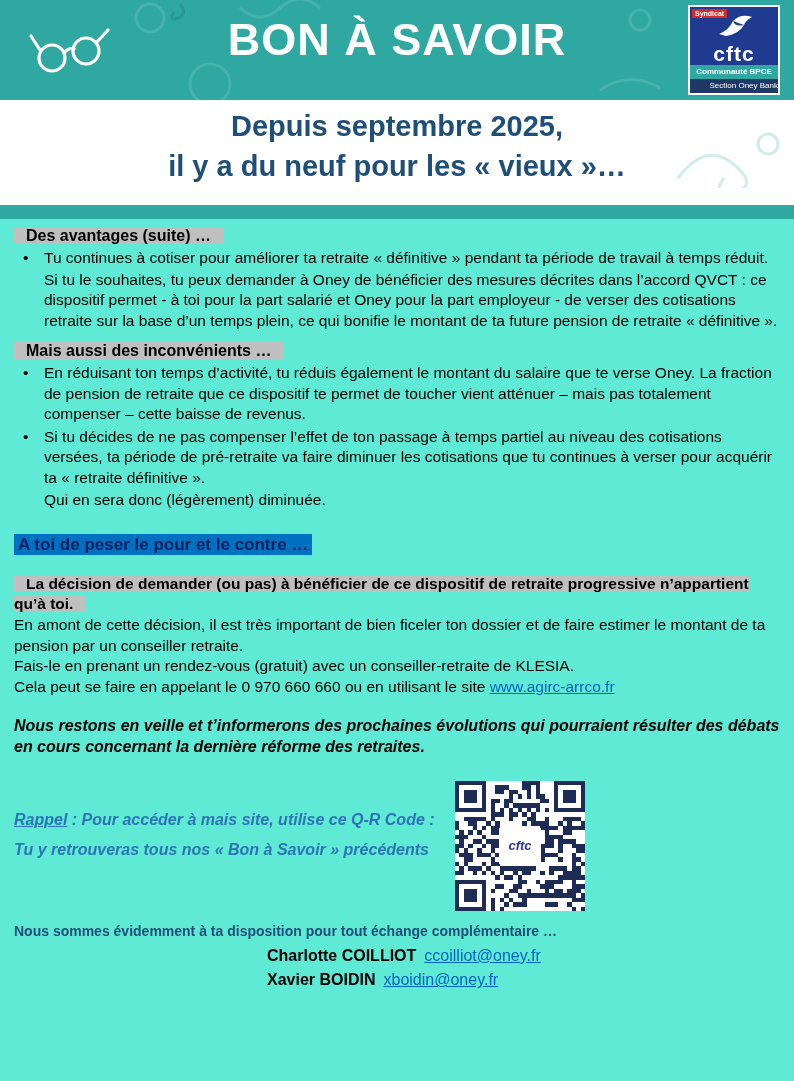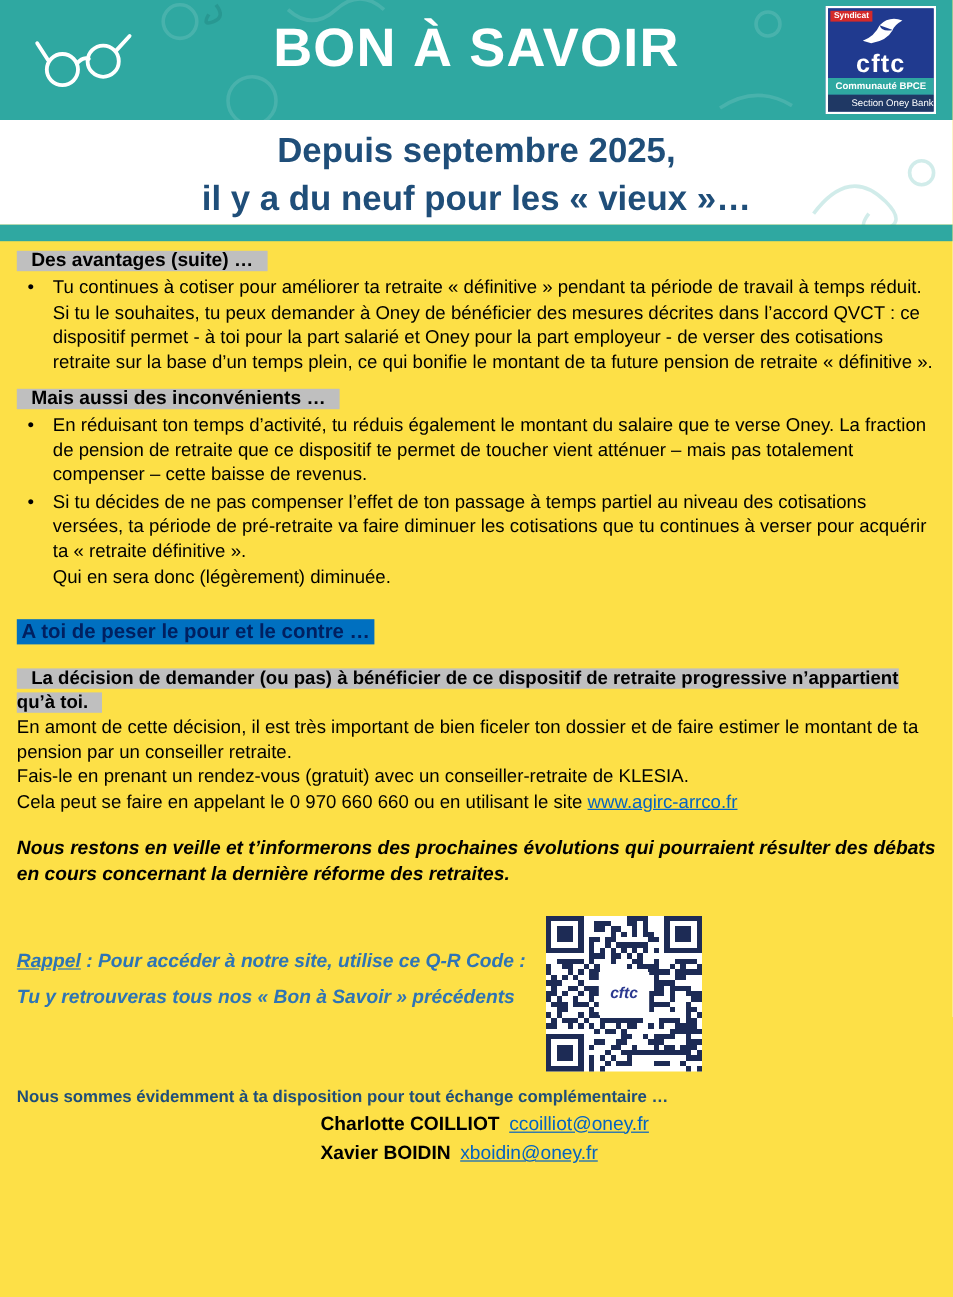--- a/index.html
+++ b/index.html
@@ -10,21 +10,21 @@
     --blue-hl:#0070C0;
     --blue-hl-text:#002060;
     --link:#0563C1;
     --logo-blue:#203A8F;
     --rappel-blue:#2E74B5;
     --qr-dark:#1d2b55;
   }
   *{margin:0;padding:0;box-sizing:border-box;}
   html,body{background:#fff;}
   .page{
-    position:relative;width:794px;height:1081px;background:#fde047;overflow:hidden;
+    position:relative;width:794px;height:1081px;background:#5eead4;overflow:hidden;
     font-family:"Liberation Sans", sans-serif;color:#000;
   }
   
   .header{position:relative;height:100px;background:var(--teal);}
   .glasses{position:absolute;left:26px;top:22px;}
   .header-doodles{position:absolute;left:0;top:0;width:794px;height:100px;pointer-events:none;}
   .title{
     position:absolute;left:0;right:0;top:14px;text-align:center;
     color:#fff;font-weight:bold;font-size:45px;letter-spacing:1px;
   }
@@ -38,21 +38,21 @@
   }
   .dove{position:absolute;left:24px;top:6px;}
   .logo-brand{
     position:absolute;left:0;right:0;bottom:1px;text-align:center;
     color:#fff;font-weight:bold;font-size:21px;line-height:1;letter-spacing:1px;
   }
   .logo-teal{background:var(--teal);color:#fff;font-size:8px;font-weight:bold;text-align:center;padding:3px 0;line-height:1;}
   .logo-navy{background:var(--navy);color:#fff;font-size:8px;font-weight:normal;text-align:right;padding:3px 0;line-height:1;}
   
   .subtitle{
-    position:relative;height:87px;padding-top:6px;text-align:center;
+    position:relative;height:105px;padding-top:6px;text-align:center;
     color:var(--dark-blue);font-weight:bold;font-size:29px;line-height:40px;background:#fff;
   }
   .subtitle-doodle{position:absolute;right:6px;top:28px;pointer-events:none;}
   .teal-strip{height:14px;background:var(--teal);}
   
   .content{padding:4px 14px 0;font-size:15.5px;line-height:1.33;}
   .hl-grey{background:var(--grey-hl);font-weight:bold;padding:0 12px;}
   .heading-grey{margin:2px 0 2px;font-size:16px;}
   .bullets{list-style:none;}
   .bullets li{position:relative;padding-left:30px;margin:2px 0;}
@@ -168,21 +168,21 @@
     <p class="decision"><span class="hl-grey">La décision de demander (ou pas) à bénéficier de ce dispositif de retraite progressive n’appartient qu’à toi.</span></p>
 
     <p class="para">En amont de cette décision, il est très important de bien ficeler ton dossier et de faire estimer le montant de ta pension par un conseiller retraite.</p>
     <p class="para">Fais-le en prenant un rendez-vous (gratuit) avec un conseiller-retraite de KLESIA.</p>
     <p class="para"><span>Cela peut se faire en appelant le 0 970 660 660 ou en utilisant le site </span><a class="link">www.agirc-arrco.fr</a></p>
 
     <p class="veille">Nous restons en veille et t’informerons des prochaines évolutions qui pourraient résulter des débats en cours concernant la dernière réforme des retraites.</p>
 
     <div class="rappel">
       <div class="rappel-text">
-        <span class="u">Rappel</span><span> : Pour accéder à notre site, utilise ce Q-R Code :</span><br>
+        <span class="u">Rappel</span><span> : Pour accéder à mais site, utilise ce Q-R Code :</span><br>
         <span>Tu y retrouveras tous nos « Bon à Savoir » précédents</span>
       </div>
       <div class="qr-wrap">
         <svg id="qr-svg" viewBox="0 0 29 29">
             <rect x="0" y="0" width="29" height="29" fill="#ffffff"></rect>
             <g fill="#1d2b55">
               <rect x="0" y="0" width="7" height="1"></rect>
               <rect x="0" y="6" width="7" height="1"></rect>
               <rect x="0" y="1" width="1" height="5"></rect>
               <rect x="6" y="1" width="1" height="5"></rect>

